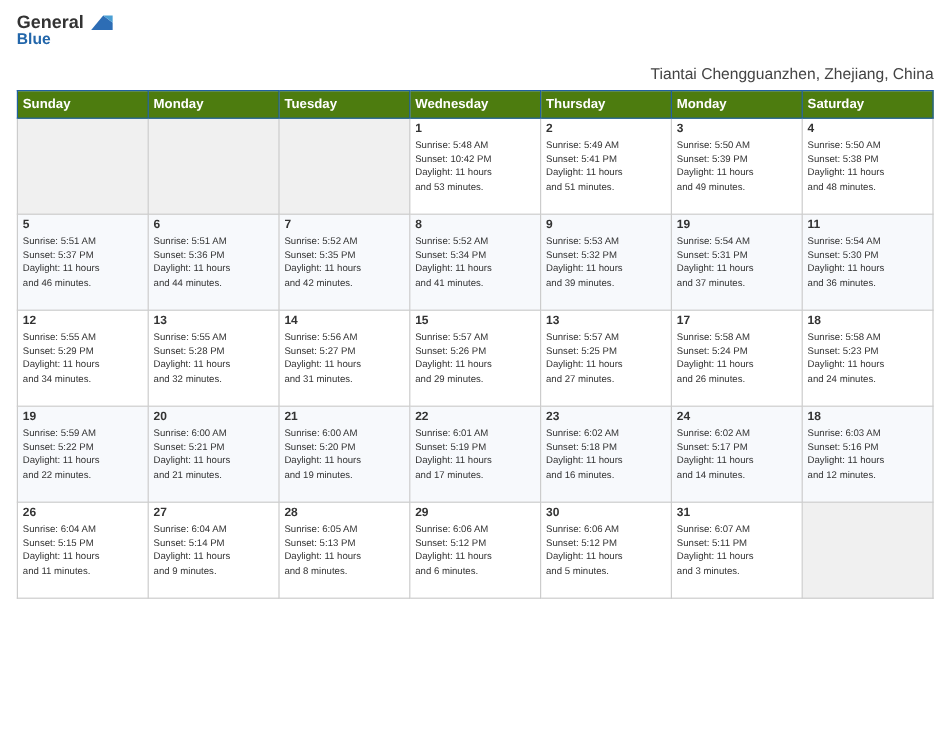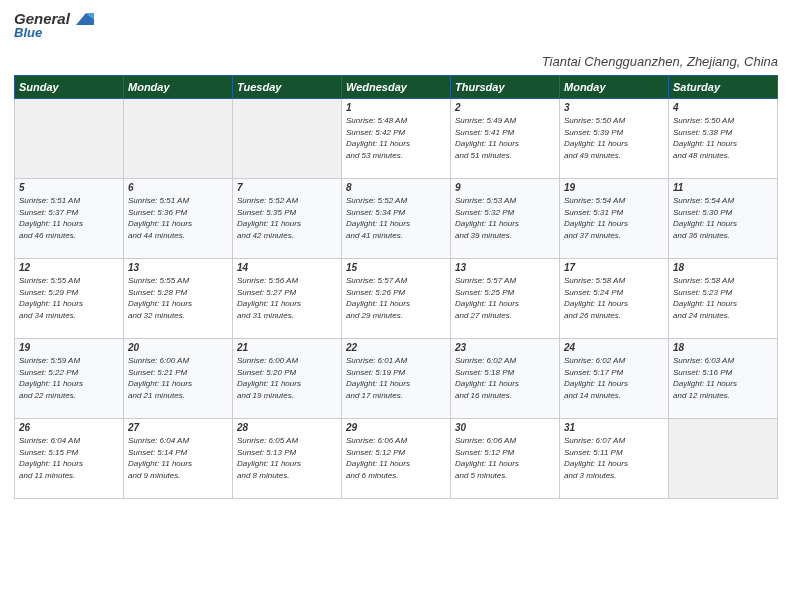--- a/index.html
+++ b/index.html
@@ -7,21 +7,20 @@
       width: 792px;
       height: 612px;
       font-family: Arial, sans-serif;
       background: #fff;
       overflow: hidden;
     }
     .page {
       width: 792px;
       height: 488px;
       padding: 10px 14px;
-      font-style: italic;
     }
     .header {
       display: flex;
       align-items: flex-start;
       justify-content: space-between;
       margin-bottom: 6px;
     }
     .logo {
       display: flex;
       flex-direction: column;
@@ -40,21 +39,21 @@
       font-size: 13px;
       color: #444;
       margin-top: 44px;
     }
     table {
       width: 100%;
       border-collapse: collapse;
       table-layout: fixed;
     }
     thead tr th {
-      background-color: #14532d;
+      background-color: #4d7c0f;
       color: #fff;
       font-size: 11px;
       font-weight: bold;
       padding: 5px 4px;
       text-align: left;
       border: 1px solid #2060a0;
     }
     tbody tr td {
       border: 1px solid #ccc;
       vertical-align: top;
@@ -115,21 +114,21 @@
       </tr>
     </thead>
     <tbody id="calendar-body">
     <tr>
           <td class="empty-cell"></td>
           <td class="empty-cell"></td>
           <td class="empty-cell"></td>
           <td>
             <span class="day-number">1</span>
             <div class="day-info" style="white-space: pre-line;">Sunrise: 5:48 AM
-Sunset: 5:42 PM
+Sunset: 10:42 PM
 Daylight: 11 hours
 and 53 minutes.</div>
           </td>
           <td>
             <span class="day-number">2</span>
             <div class="day-info" style="white-space: pre-line;">Sunrise: 5:49 AM
 Sunset: 5:41 PM
 Daylight: 11 hours
 and 51 minutes.</div>
           </td>

